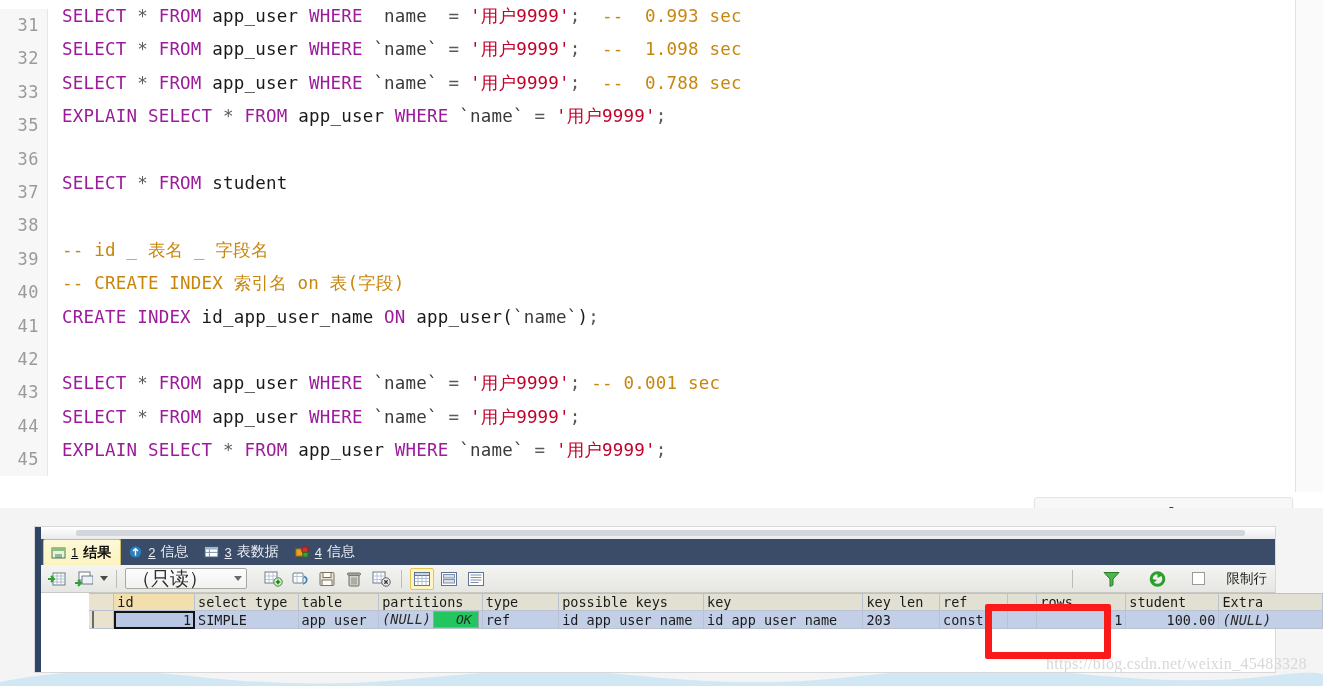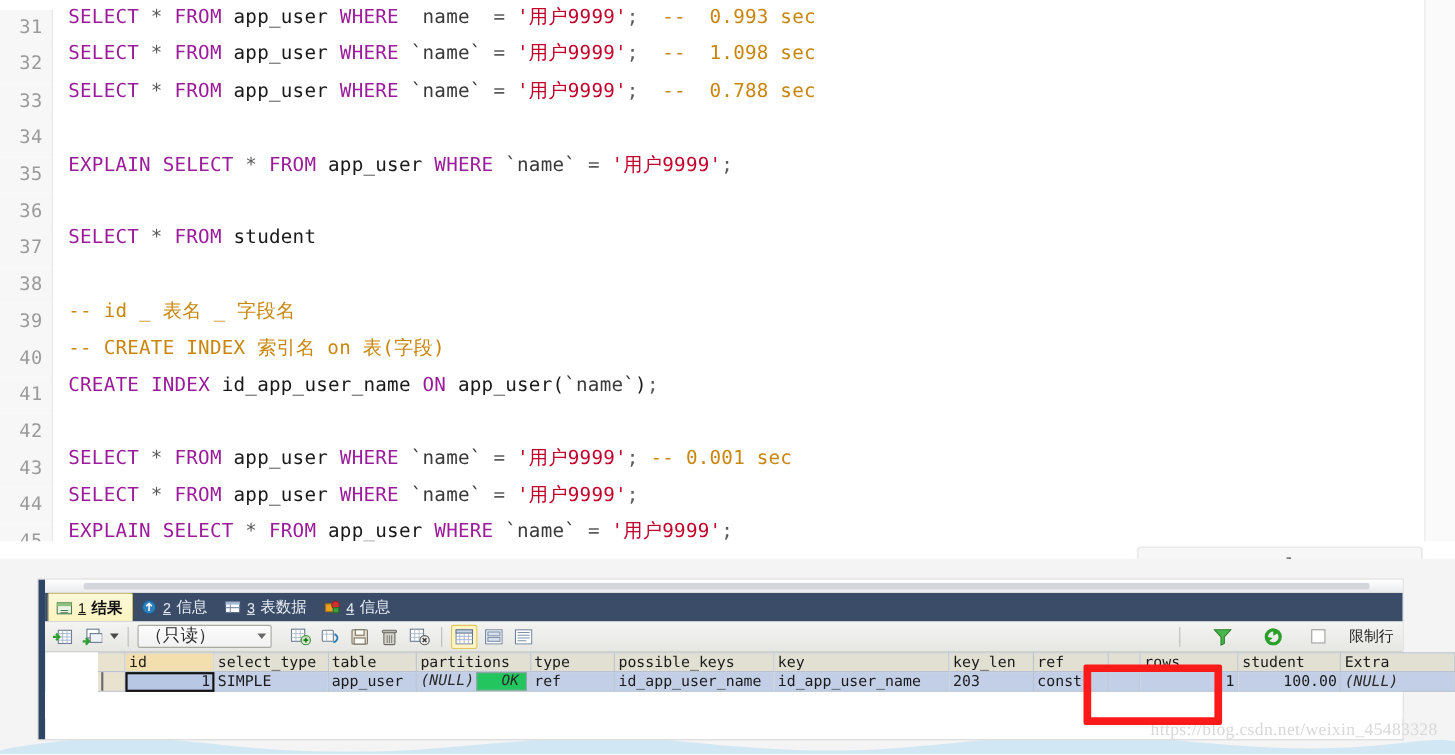--- a/index.html
+++ b/index.html
@@ -123,21 +123,21 @@
     position: relative;
   }
   .tb-btn { width: 24px; height: 22px; display:flex; align-items:center; justify-content:center; border-radius:2px;}
   .tb-btn.sel { background:#fff4c2; border:1px solid #e3c65a; }
   .tb-sep { width:1px; height:18px; background:#bcbcb8; margin:0 5px; }
   .combo {
     width: 122px; height: 21px; background: linear-gradient(#fdfdfd,#f1f1f1);
     border: 1px solid #a9a9a4; border-radius: 2px;
     display:flex; align-items:center; justify-content:space-between;
     padding: 0 4px 0 6px;
-    font-family:"Liberation Sans", sans-serif; font-size:16px; color:#2b2b2b;
+    font-family:"Liberation Sans", sans-serif; font-size:19px; color:#2b2b2b;
   }
   .caret { width:0;height:0;border-left:4px solid transparent;border-right:4px solid transparent;border-top:5px solid #6b6b6b;}
   .tb-right { margin-left:auto; display:flex; align-items:center; gap:22px; padding-right:4px;text-align:right;}
   .chk { width:13px;height:13px;background:#fff;border:1px solid #9a9a9a;}
   .lim { font-family:"Liberation Sans", sans-serif; font-size:13.5px; color:#1b1b1b;}
 
   
   .grid { width: 100%; border-collapse: collapse; table-layout: fixed; font-family:"DejaVu Sans Mono", monospace;margin-left:48px; }
   .grid th, .grid td {
     border-right: 1px solid #b9c2d0;
@@ -188,24 +188,20 @@
           <div class="gutter">31</div>
           <div class="code"><span class="kw">SELECT</span><span class="op"> * </span><span class="kw">FROM</span><span class="ident"> app_user </span><span class="kw">WHERE</span><span class="bq">  name  </span><span class="op">= </span><span class="str">'用户9999'</span><span class="op">;  </span><span class="cmt">--  0.993 sec</span></div>
         </div>
         <div class="row">
           <div class="gutter">32</div>
           <div class="code"><span class="kw">SELECT</span><span class="op"> * </span><span class="kw">FROM</span><span class="ident"> app_user </span><span class="kw">WHERE</span><span class="bq"> `name` </span><span class="op">= </span><span class="str">'用户9999'</span><span class="op">;  </span><span class="cmt">--  1.098 sec</span></div>
         </div>
         <div class="row">
           <div class="gutter">33</div>
           <div class="code"><span class="kw">SELECT</span><span class="op"> * </span><span class="kw">FROM</span><span class="ident"> app_user </span><span class="kw">WHERE</span><span class="bq"> `name` </span><span class="op">= </span><span class="str">'用户9999'</span><span class="op">;  </span><span class="cmt">--  0.788 sec</span></div>
-        </div>
-        <div class="row">
-          <div class="gutter">34</div>
-          <div class="code"></div>
         </div>
         <div class="row">
           <div class="gutter">35</div>
           <div class="code"><span class="kw">EXPLAIN</span><span class="op"> </span><span class="kw">SELECT</span><span class="op"> * </span><span class="kw">FROM</span><span class="ident"> app_user </span><span class="kw">WHERE</span><span class="bq"> `name` </span><span class="op">= </span><span class="str">'用户9999'</span><span class="op">;</span></div>
         </div>
         <div class="row">
           <div class="gutter">36</div>
           <div class="code"></div>
         </div>
         <div class="row">

